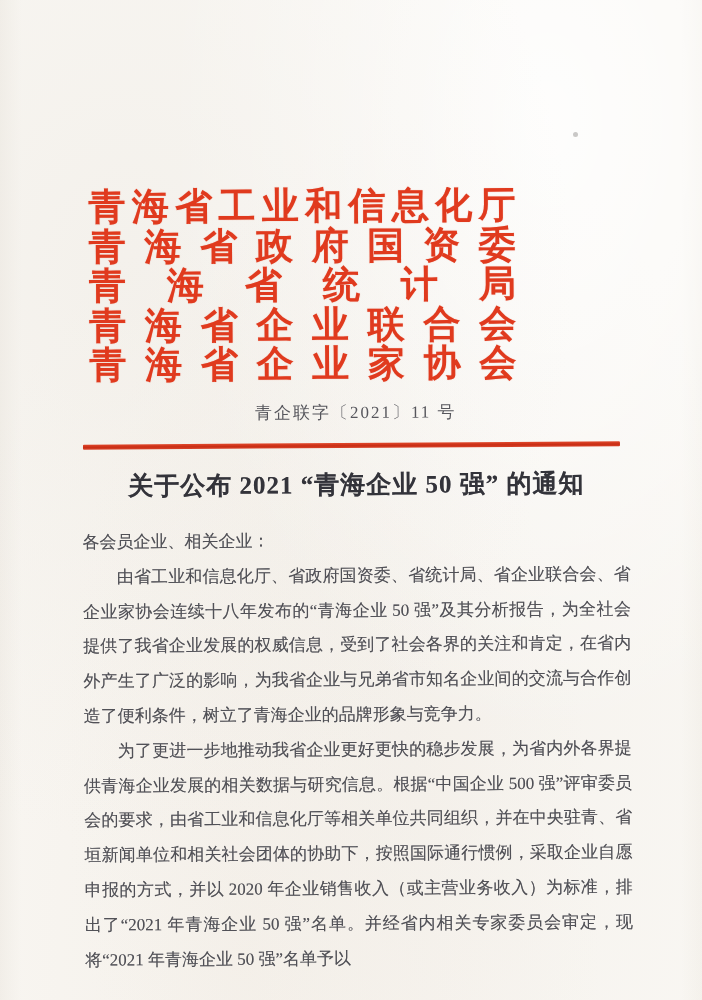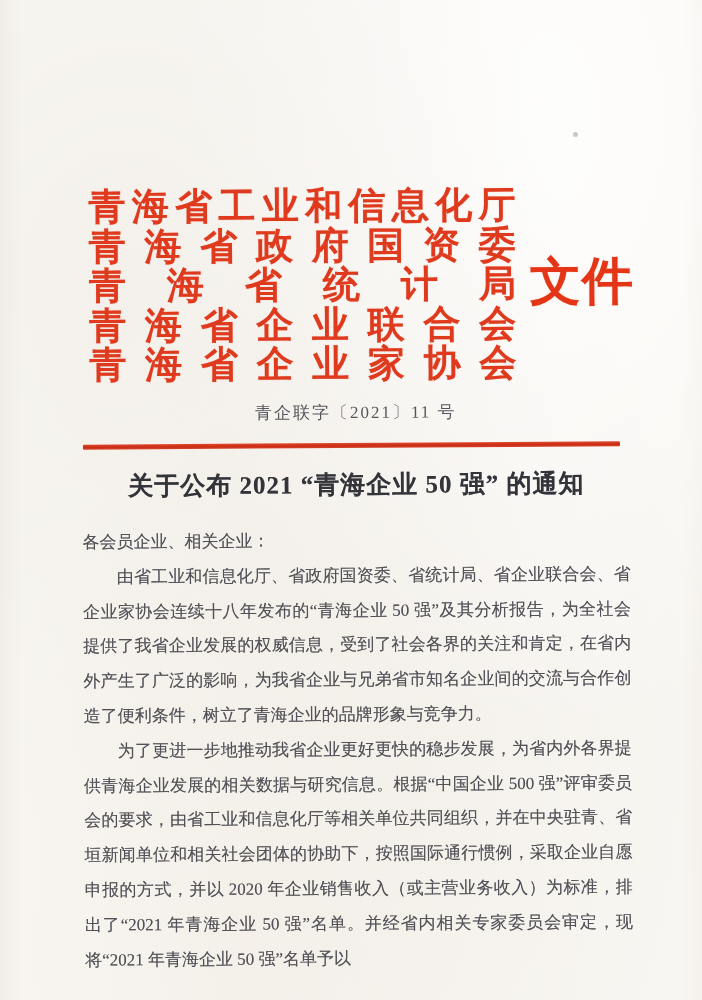--- a/index.html
+++ b/index.html
@@ -134,21 +134,20 @@
           <span>海</span>
           <span>省</span>
           <span>企</span>
           <span>业</span>
           <span>家</span>
           <span>协</span>
           <span>会</span>
         </div>
       </div>
 
-    <div class="doc-type">文件</div>
 
     <div class="doc-number">青企联字〔2021〕11 号</div>
 
     <div class="red-rule"></div>
 
     <h1 class="title">关于公布 2021 “青海企业 50 强” 的通知</h1>
 
     <div class="body-text" id="body-text">
       <p>各会员企业、相关企业：</p>
     <p class="para">由省工业和信息化厅、省政府国资委、省统计局、省企业联合会、省企业家协会连续十八年发布的“青海企业 50 强”及其分析报告，为全社会提供了我省企业发展的权威信息，受到了社会各界的关注和肯定，在省内外产生了广泛的影响，为我省企业与兄弟省市知名企业间的交流与合作创造了便利条件，树立了青海企业的品牌形象与竞争力。</p>

